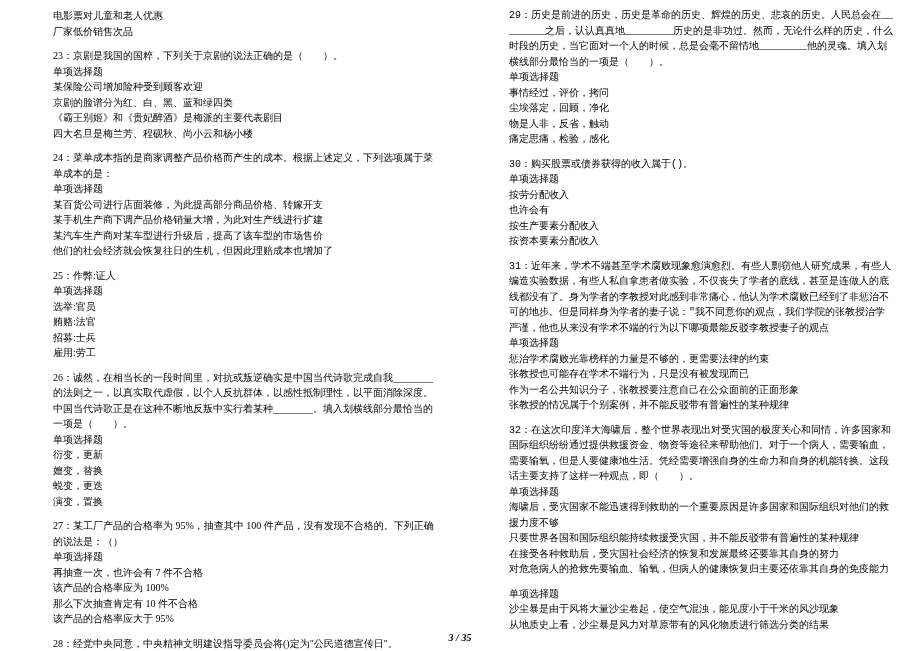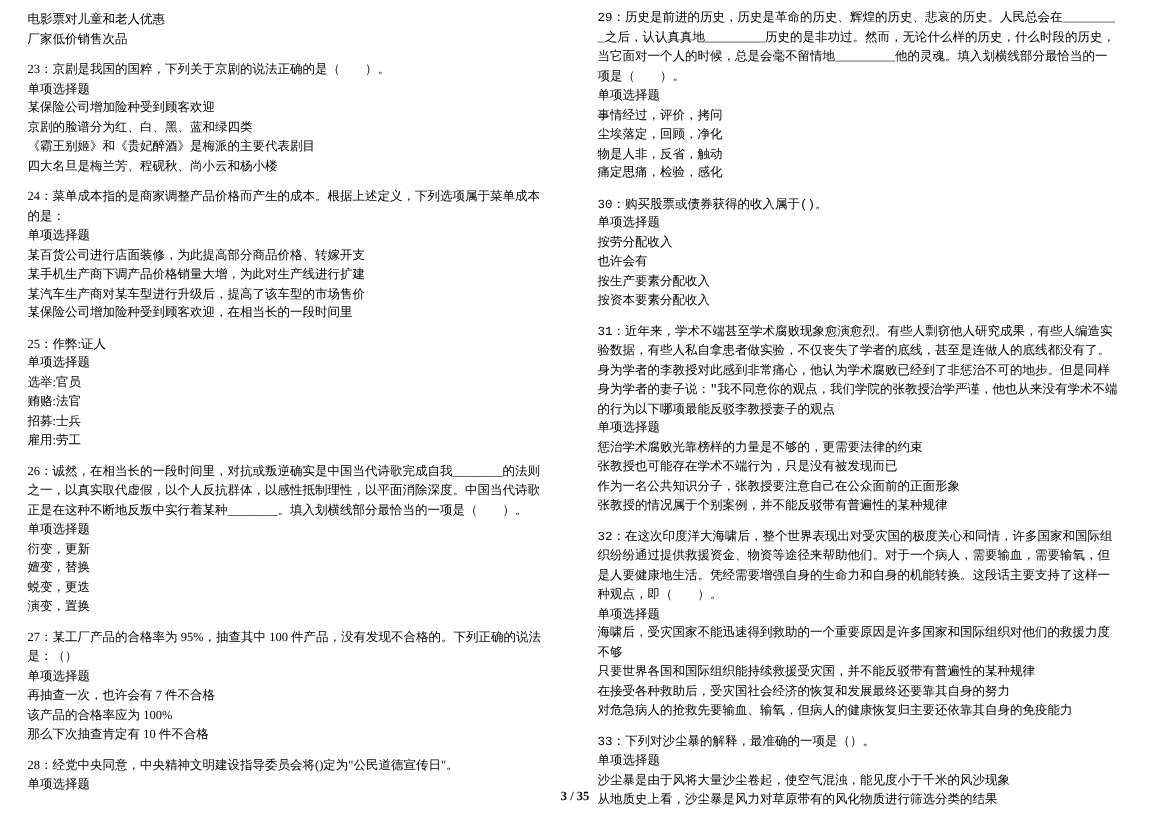--- a/index.html
+++ b/index.html
@@ -16,34 +16,34 @@
   .page {
     display: flex;
     width: 100%;
     height: 100%;
   }
   .col {
     width: 50%;
     padding: 8px 22px 8px 22px;
   }
   .col.right { padding-left: 18px; padding-right: 26px; font-family: Liberation Mono, monospace; }
-  .block { margin-bottom: 9px; }
+  .block { margin-bottom: 9px; margin-left: 31px; }
   .line { white-space: normal; word-break: break-all; }
   .qstem { }
   .qtype { }
   .opt { }
   .footer {
     position: absolute;
     bottom: 6px;
     left: 0;
     width: 100%;
     text-align: center;
     font-size: 10px;
   }
-  .bold { font-weight: bold; }
+  .bold { font-weight: bold; font-style: italic; }
 </style>
 </head>
 <body>
 
 <div class="page">
 
   <div class="col left">
 
     <div class="block">
       <div class="line">电影票对儿童和老人优惠</div>
@@ -58,21 +58,21 @@
       <div class="line opt">《霸王别姬》和《贵妃醉酒》是梅派的主要代表剧目</div>
       <div class="line opt">四大名旦是梅兰芳、程砚秋、尚小云和杨小楼</div>
     </div>
 
     <div class="block">
       <div class="line qstem">24：菜单成本指的是商家调整产品价格而产生的成本。根据上述定义，下列选项属于菜单成本的是：</div>
       <div class="line qtype">单项选择题</div>
       <div class="line opt">某百货公司进行店面装修，为此提高部分商品价格、转嫁开支</div>
       <div class="line opt">某手机生产商下调产品价格销量大增，为此对生产线进行扩建</div>
       <div class="line opt">某汽车生产商对某车型进行升级后，提高了该车型的市场售价</div>
-      <div class="line opt">某保险公司增加险种受到顾客欢迎，在相当长的一段时间里</div>
+      <div class="line opt">他们的社会经济就会恢复往日的生机，但因此理赔成本也增加了</div>
     </div>
 
     <div class="block">
       <div class="line qstem">25：作弊:证人</div>
       <div class="line qtype">单项选择题</div>
       <div class="line opt">选举:官员</div>
       <div class="line opt">贿赂:法官</div>
       <div class="line opt">招募:士兵</div>
       <div class="line opt">雇用:劳工</div>
     </div>
@@ -85,20 +85,21 @@
       <div class="line opt">蜕变，更迭</div>
       <div class="line opt">演变，置换</div>
     </div>
 
     <div class="block">
       <div class="line qstem">27：某工厂产品的合格率为 95%，抽查其中 100 件产品，没有发现不合格的。下列正确的说法是：（）</div>
       <div class="line qtype">单项选择题</div>
       <div class="line opt">再抽查一次，也许会有 7 件不合格</div>
       <div class="line opt">该产品的合格率应为 100%</div>
       <div class="line opt">那么下次抽查肯定有 10 件不合格</div>
+      <div class="line opt">该产品的合格率应大于 95%</div>
     </div>
 
     <div class="block">
       <div class="line qstem">28：经党中央同意，中央精神文明建设指导委员会将()定为"公民道德宣传日"。</div>
       <div class="line qtype">单项选择题</div>
 
     </div>
 
   </div>
 
@@ -134,21 +135,20 @@
     <div class="block">
       <div class="line qstem">32：在这次印度洋大海啸后，整个世界表现出对受灾国的极度关心和同情，许多国家和国际组织纷纷通过提供救援资金、物资等途径来帮助他们。对于一个病人，需要输血，需要输氧，但是人要健康地生活。凭经需要增强自身的生命力和自身的机能转换。这段话主要支持了这样一种观点，即（　　）。</div>
       <div class="line qtype">单项选择题</div>
       <div class="line opt">海啸后，受灾国家不能迅速得到救助的一个重要原因是许多国家和国际组织对他们的救援力度不够</div>
       <div class="line opt">只要世界各国和国际组织能持续救援受灾国，并不能反驳带有普遍性的某种规律</div>
       <div class="line opt">在接受各种救助后，受灾国社会经济的恢复和发展最终还要靠其自身的努力</div>
       <div class="line opt">对危急病人的抢救先要输血、输氧，但病人的健康恢复归主要还依靠其自身的免疫能力</div>
     </div>
 
     <div class="block">
-      <div class="line qstem">33：下列对沙尘暴的解释，最准确的一项是（）。</div>
       <div class="line qtype">单项选择题</div>
       <div class="line opt">沙尘暴是由于风将大量沙尘卷起，使空气混浊，能见度小于千米的风沙现象</div>
       <div class="line opt">从地质史上看，沙尘暴是风力对草原带有的风化物质进行筛选分类的结果</div>
 
     </div>
 
   </div>
 
 </div>
 

